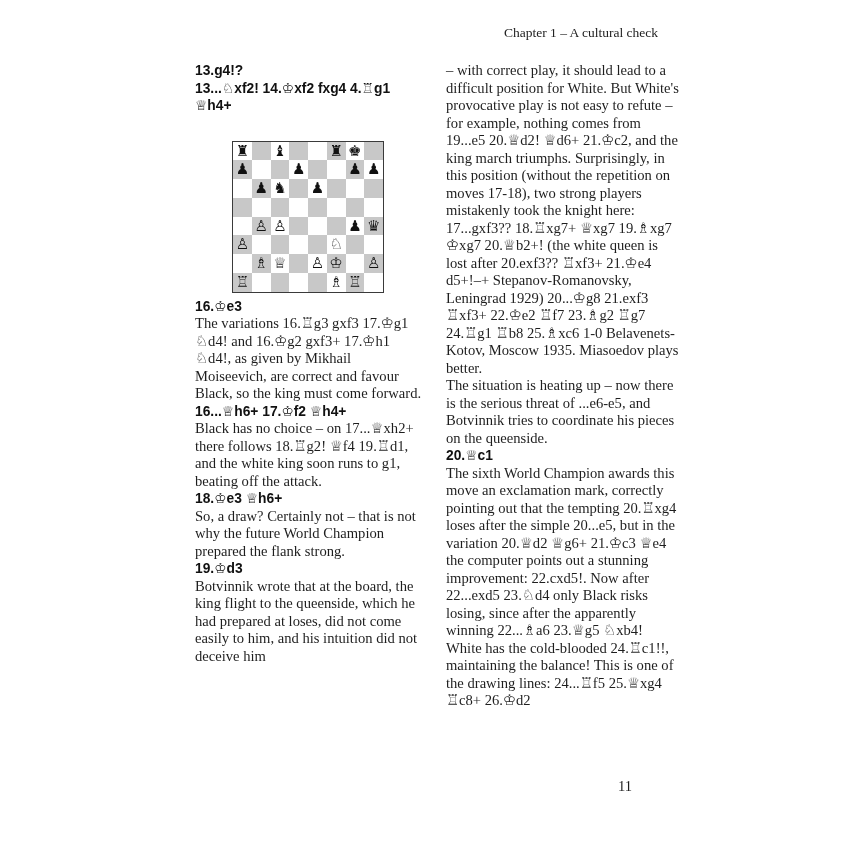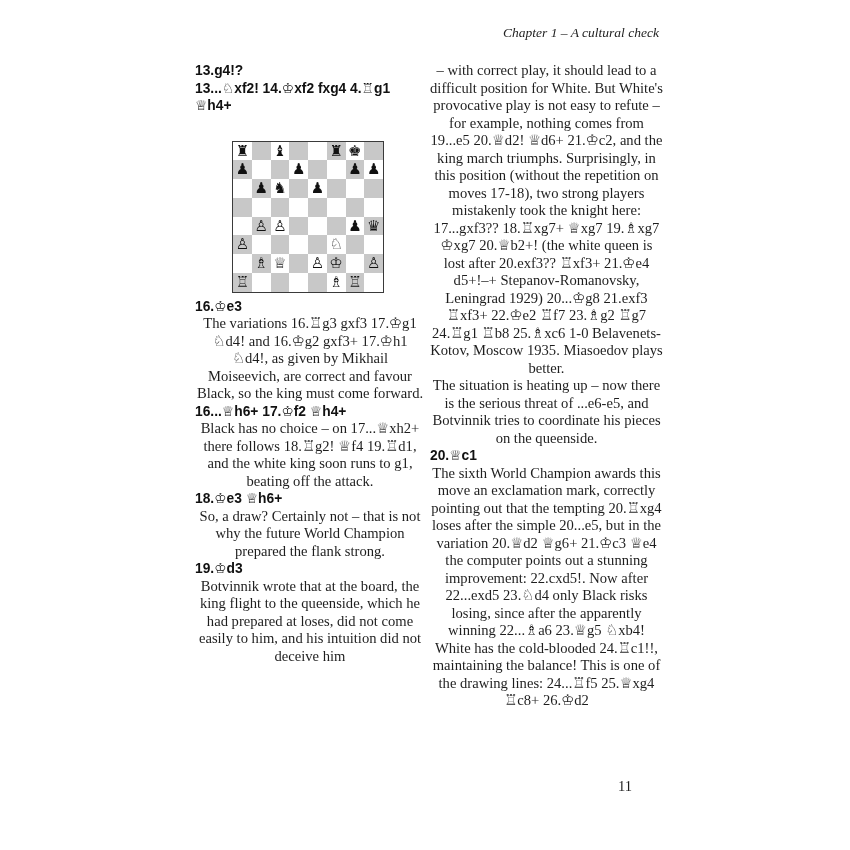--- a/index.html
+++ b/index.html
@@ -7,37 +7,36 @@
     position:relative;
     width:850px; height:850px;
     background:#ffffff;
     overflow:hidden;
     font-family:"Liberation Serif","DejaVu Serif","DejaVu Sans",serif;
     color:#1e1e1e;
   }
   .running-header {
     position:absolute; top:25px; left:430px; width:302px;
     text-align:center;
-    font-style:italic;
     font-size:13.5px;
     color:#222;
   }
   .columns {
     position:absolute; left:195px; top:62px;
-    display:flex; gap:5px;
+    display:flex; gap:21px;
     align-items:flex-start;
   }
   .col { display:block; }
   .col-left  { width:230px; }
   .col-right { width:233px; }
   .para {
     font-size:14.6px;
     line-height:17.5px;
     margin:0;
-    text-align:center;
+    text-align:left;
     font-family:"Liberation Serif","DejaVu Sans",serif;
   }
   .move {
     font-family:"Liberation Sans","DejaVu Sans",sans-serif;
     font-weight:bold;
     font-size:13.8px;
     line-height:17.5px;
     margin:0;
     color:#111;
   }

